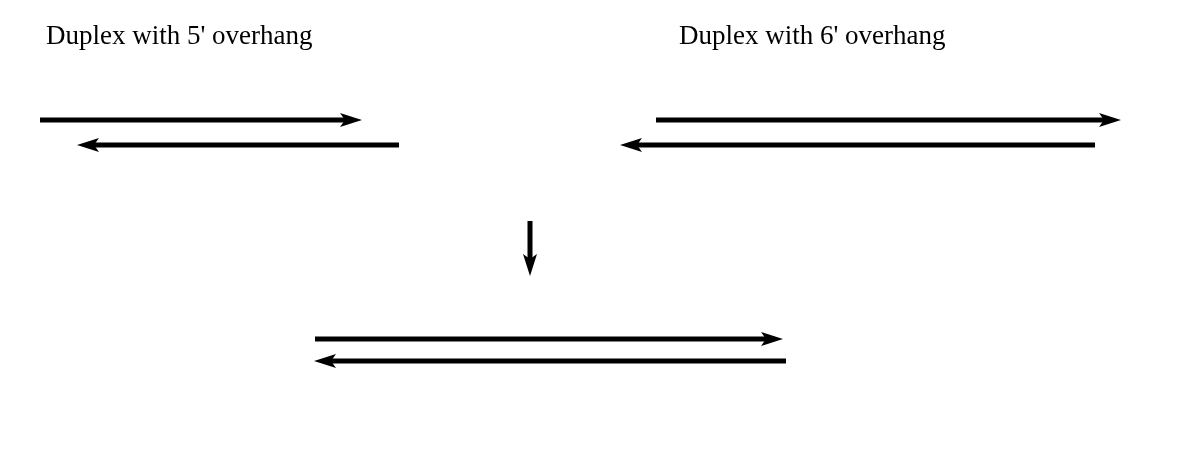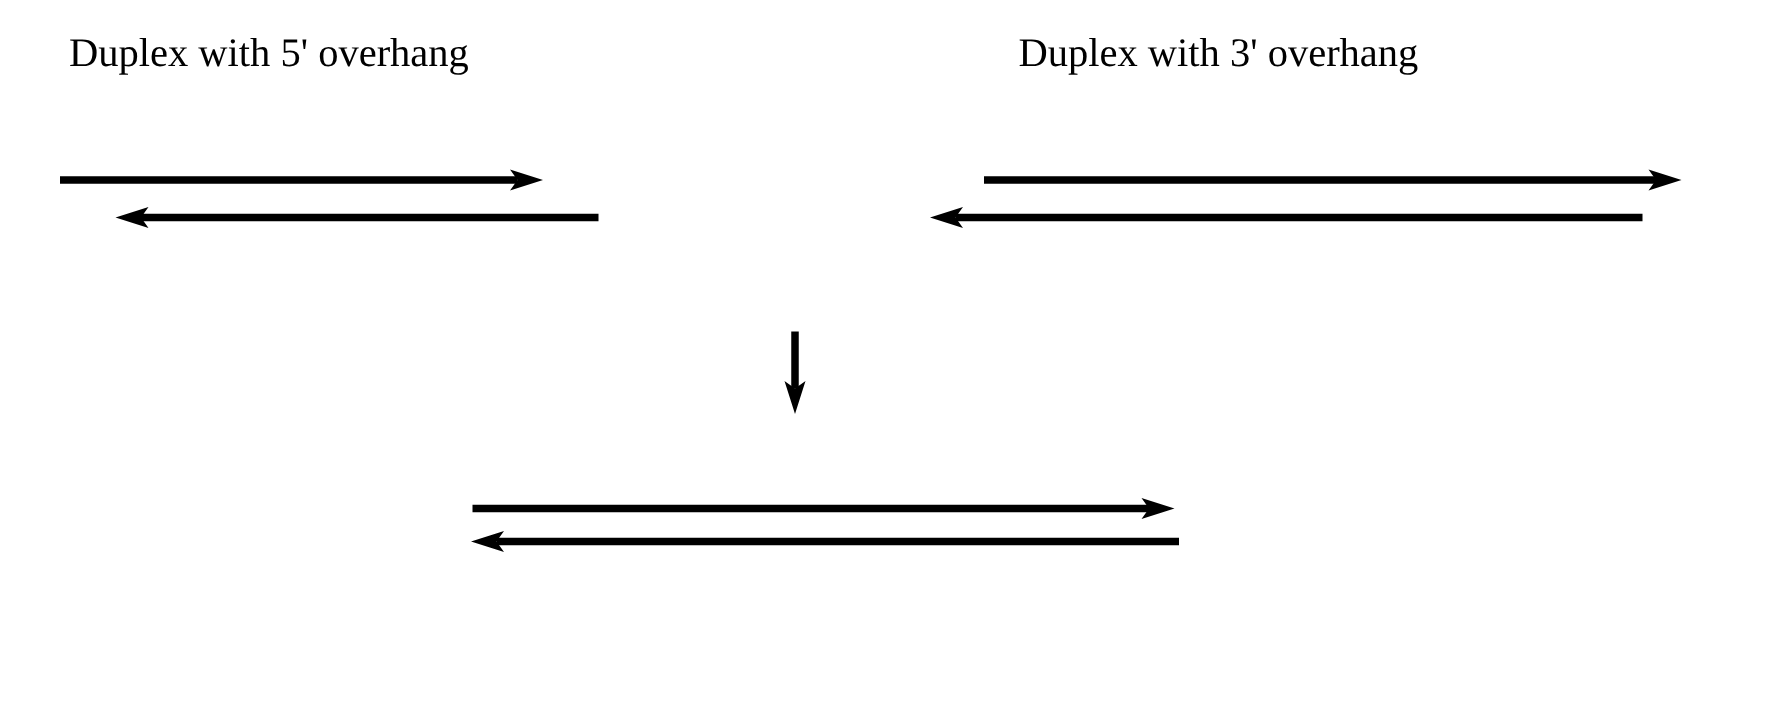--- a/index.html
+++ b/index.html
@@ -115,16 +115,16 @@
         <line x1="786" y1="361" x2="331" y2="361" stroke="#000000" stroke-width="5" stroke-linecap="butt"></line>
         <use href="#head-left" x="314" y="361"></use>
       </g>
 
     </g>
 
   </svg>
 
   <div class="caption" id="label-five-prime">Duplex with 5' overhang</div>
 
-  <div class="caption" id="label-three-prime">Duplex with 3' overhang</div>
+  <div class="caption" id="label-three-prime">Duplex with 6' overhang</div>
 
 
 </div>
 
 </body></html>

